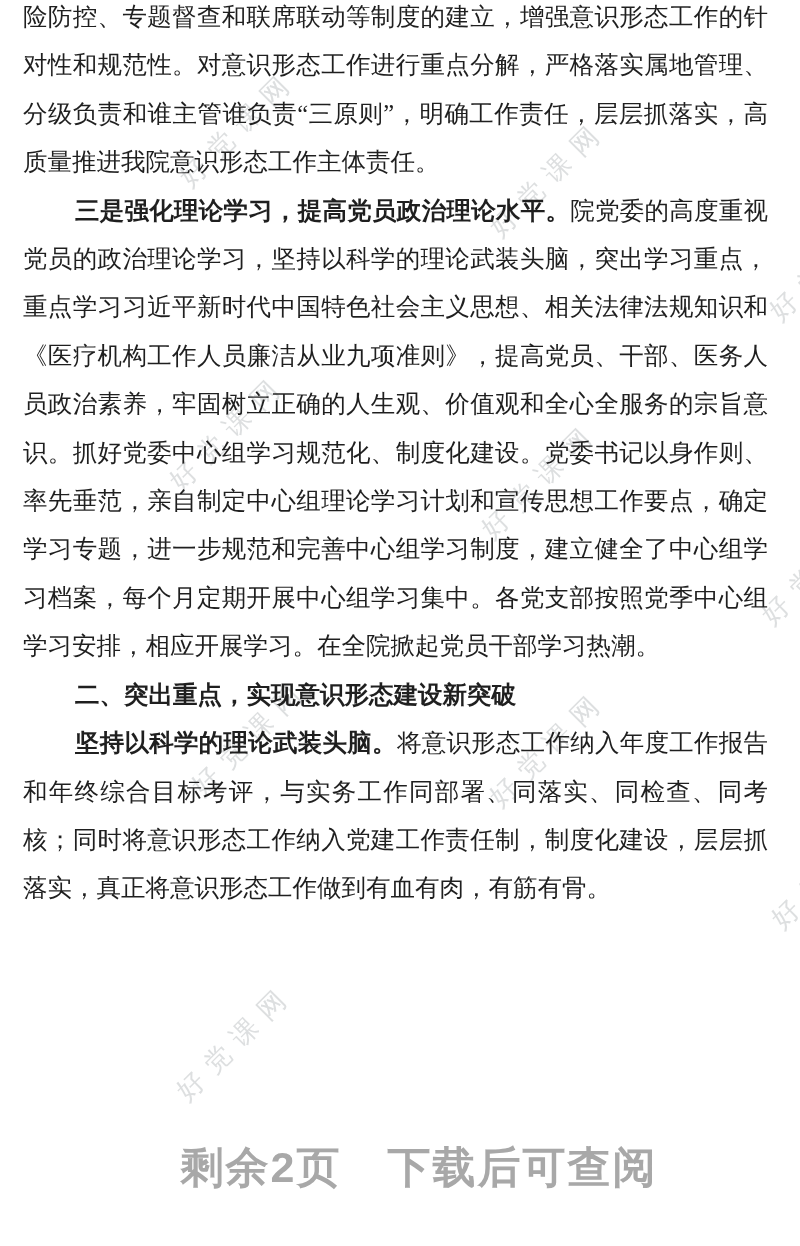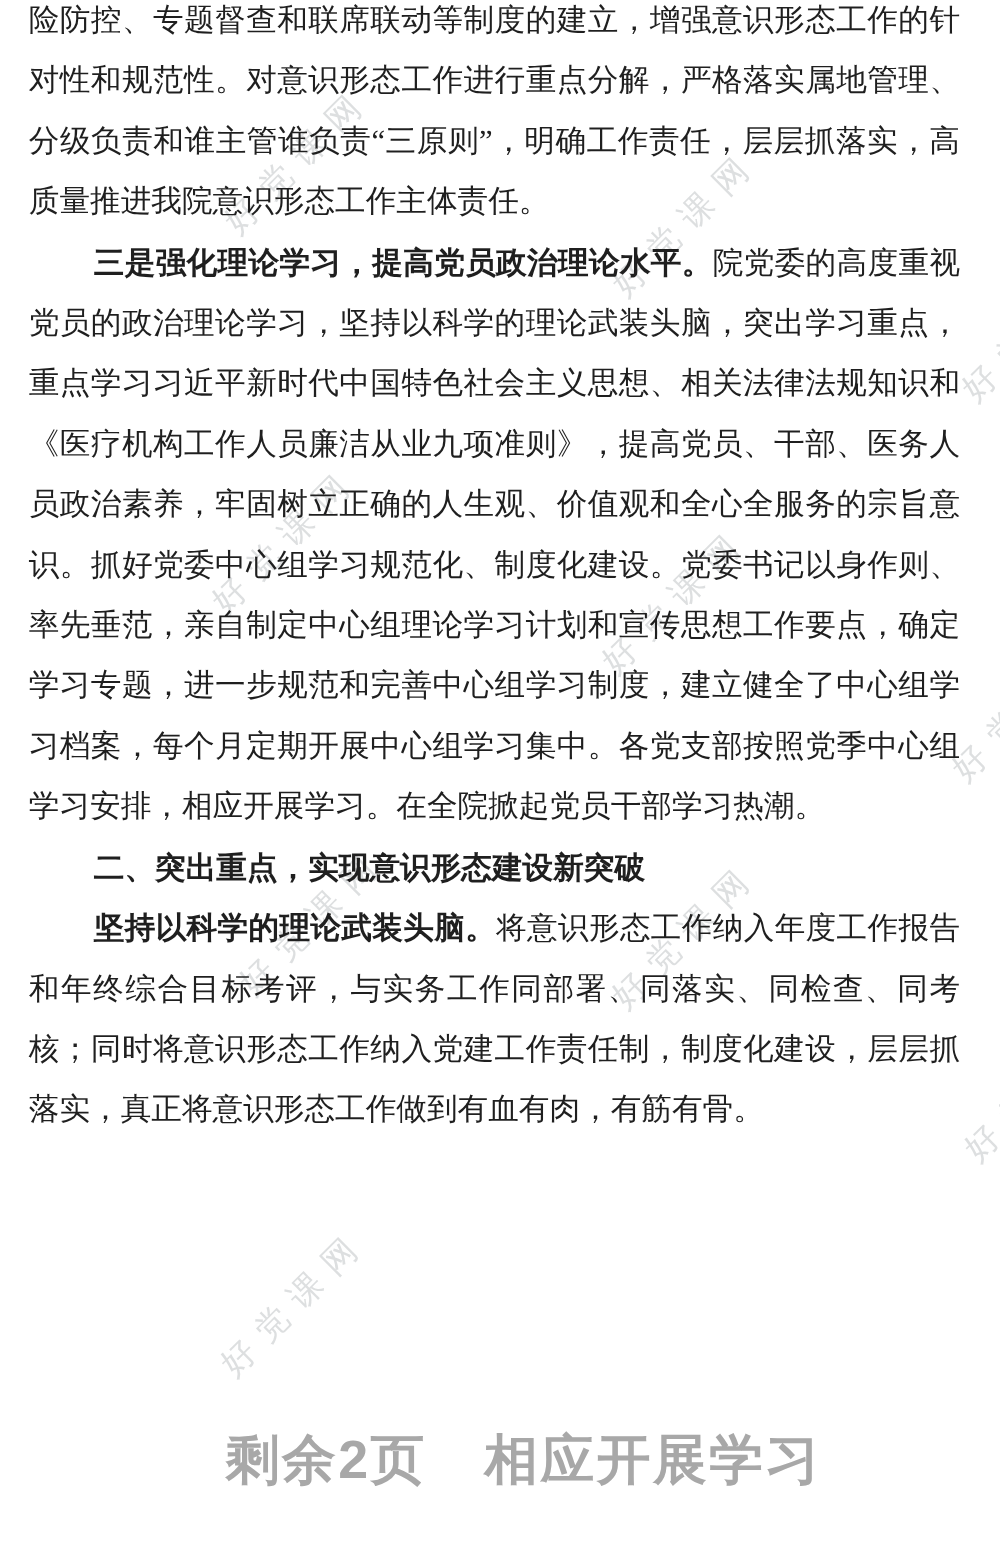--- a/index.html
+++ b/index.html
@@ -94,15 +94,15 @@
     <p class="para"><span class="lead"></span><span>险防控、专题督查和联席联动等制度的建立，增强意识形态工作的针对性和规范性。对意识形态工作进行重点分解，严格落实属地管理、分级负责和谁主管谁负责“三原则”，明确工作责任，层层抓落实，高质量推进我院意识形态工作主体责任。</span></p>
 
     <p class="para indent"><span class="lead">三是强化理论学习，提高党员政治理论水平。</span><span>院党委的高度重视党员的政治理论学习，坚持以科学的理论武装头脑，突出学习重点，重点学习习近平新时代中国特色社会主义思想、相关法律法规知识和《医疗机构工作人员廉洁从业九项准则》，提高党员、干部、医务人员政治素养，牢固树立正确的人生观、价值观和全心全服务的宗旨意识。抓好党委中心组学习规范化、制度化建设。党委书记以身作则、率先垂范，亲自制定中心组理论学习计划和宣传思想工作要点，确定学习专题，进一步规范和完善中心组学习制度，建立健全了中心组学习档案，每个月定期开展中心组学习集中。各党支部按照党季中心组学习安排，相应开展学习。在全院掀起党员干部学习热潮。</span></p>
 
     <p class="para indent"><span class="lead">二、突出重点，实现意识形态建设新突破</span><span></span></p>
 
     <p class="para indent"><span class="lead">坚持以科学的理论武装头脑。</span><span>将意识形态工作纳入年度工作报告和年终综合目标考评，与实务工作同部署、同落实、同检查、同考核；同时将意识形态工作纳入党建工作责任制，制度化建设，层层抓落实，真正将意识形态工作做到有血有肉，有筋有骨。</span></p>
 
   </div>
 
-  <div class="footer"><span>剩余2页</span><span class="gap"></span><span>相应开展学习</span></div>
+  <div class="footer"><span>剩余2页</span><span class="gap"></span><span>下载后可查阅</span></div>
 
 </div>
 
 </body></html>

